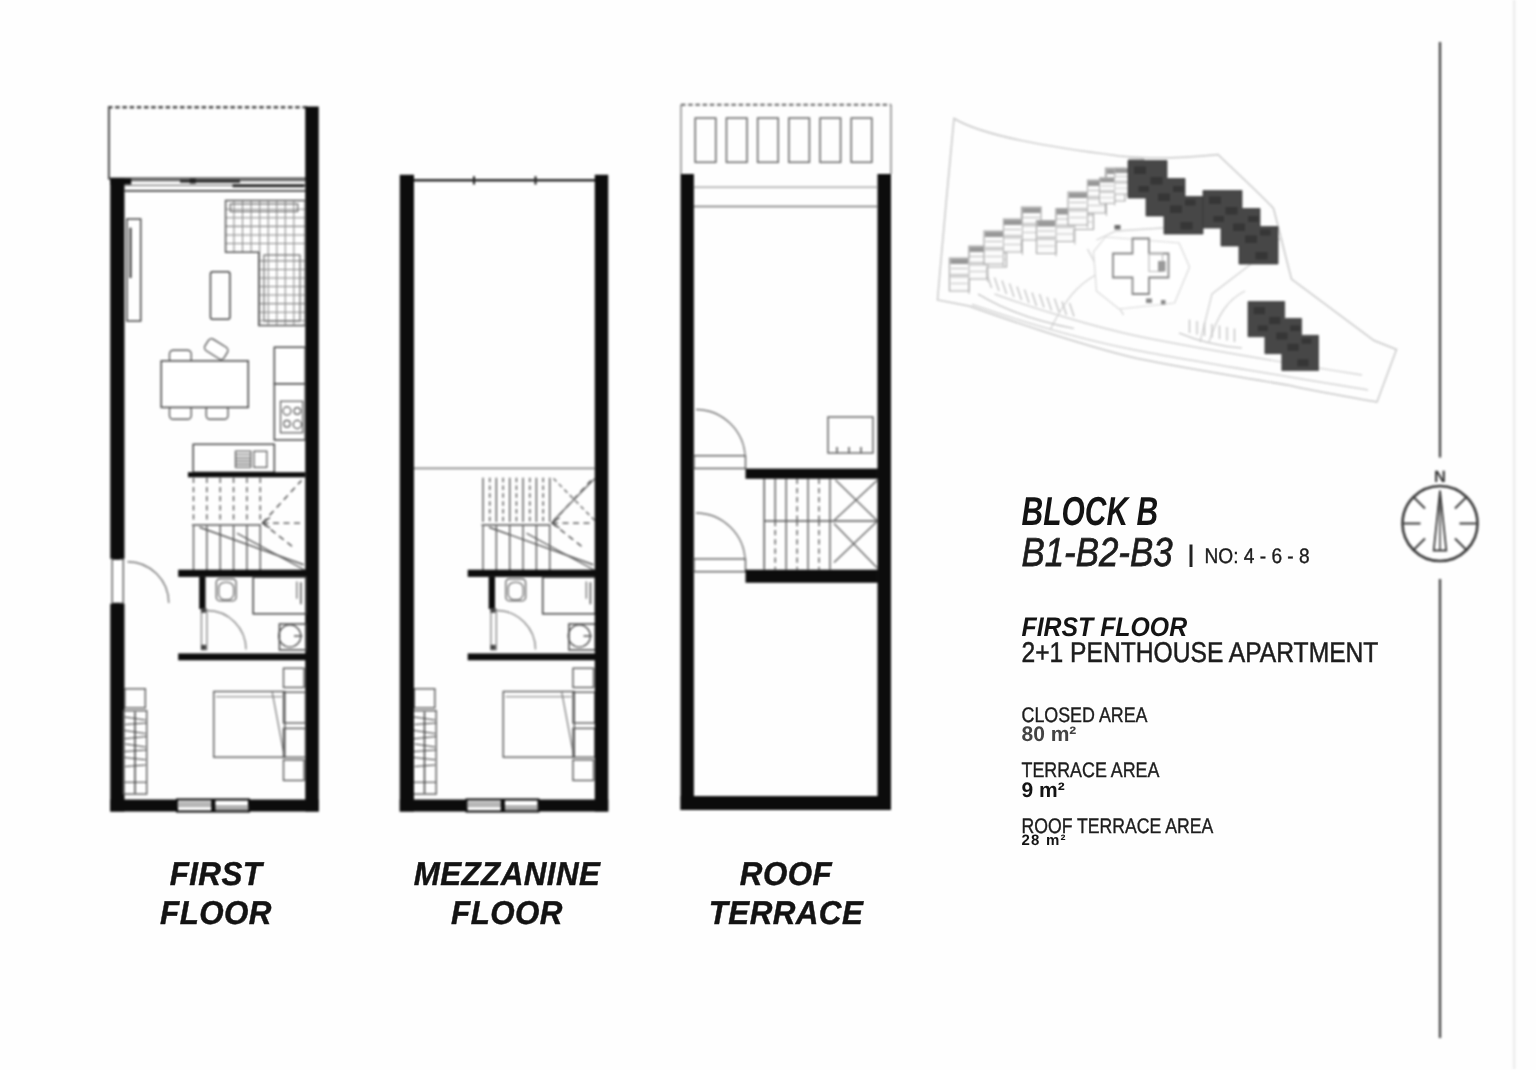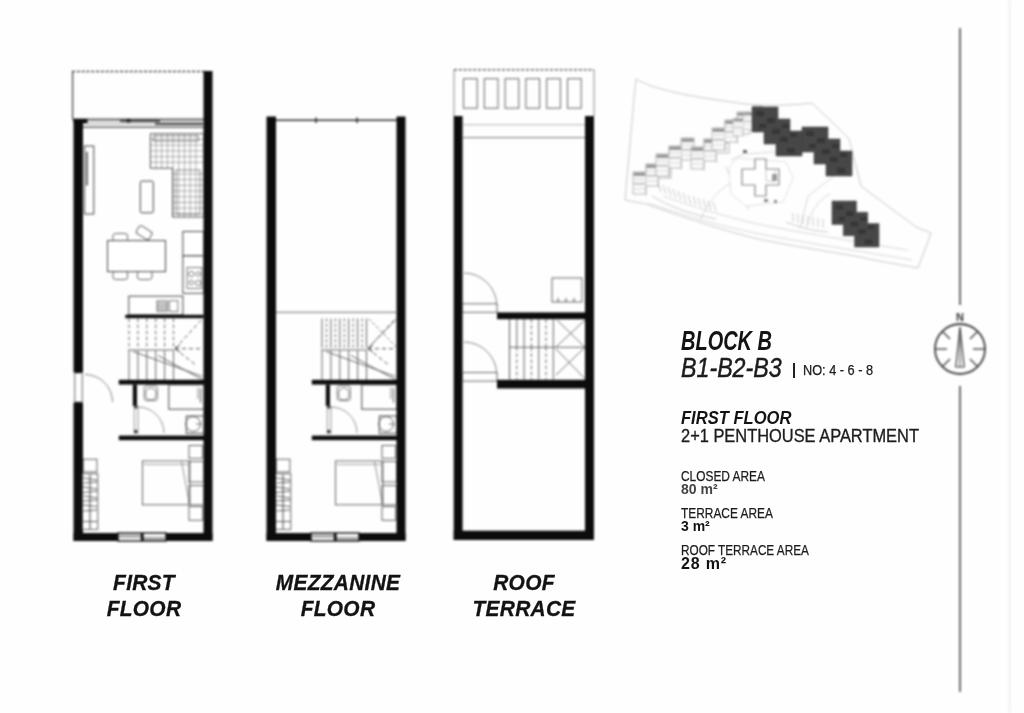--- a/index.html
+++ b/index.html
@@ -383,15 +383,15 @@
 
 <div class="abs" style="left:681px;top:326px;font-size:27px;font-weight:700;font-style:italic;color:#131313;transform:scaleX(0.74);transform-origin:0 0;">BLOCK B</div>
 <div class="abs" style="left:681px;top:353px;font-size:27px;font-weight:400;font-style:italic;color:#1c1c1c;-webkit-text-stroke:0.5px #1c1c1c;transform:scaleX(0.86);transform-origin:0 0;">B1-B2-B3</div>
 <div class="abs" style="left:793px;top:363px;width:1.6px;height:15px;background:#222;"></div>
 <div class="abs" style="left:803px;top:361.5px;font-size:14px;font-weight:400;color:#1c1c1c;-webkit-text-stroke:0.25px #1c1c1c;transform:scaleX(0.91);transform-origin:0 0;">NO: 4 - 6 - 8</div>
 <div class="abs" style="left:681px;top:408px;font-size:18px;font-weight:700;font-style:italic;color:#131313;transform:scaleX(0.92);transform-origin:0 0;">FIRST FLOOR</div>
 <div class="abs" style="left:681px;top:425px;font-size:19px;font-weight:400;color:#1c1c1c;-webkit-text-stroke:0.35px #1c1c1c;transform:scaleX(0.864);transform-origin:0 0;">2+1 PENTHOUSE APARTMENT</div>
 <div class="abs" style="left:681px;top:468px;font-size:14px;font-weight:400;color:#1c1c1c;-webkit-text-stroke:0.25px #1c1c1c;transform:scaleX(0.85);transform-origin:0 0;">CLOSED AREA</div>
 <div class="abs" style="left:681px;top:481px;font-size:14px;font-weight:700;color:#6d28d9;">80 m²</div>
 <div class="abs" style="left:681px;top:505px;font-size:14px;font-weight:400;color:#1c1c1c;-webkit-text-stroke:0.25px #1c1c1c;transform:scaleX(0.85);transform-origin:0 0;">TERRACE AREA</div>
-<div class="abs" style="left:681px;top:518px;font-size:14px;font-weight:700;color:#131313;">3 m²</div>
+<div class="abs" style="left:681px;top:518px;font-size:14px;font-weight:700;color:#131313;">9 m²</div>
 <div class="abs" style="left:681px;top:542px;font-size:14px;font-weight:400;color:#1c1c1c;-webkit-text-stroke:0.25px #1c1c1c;transform:scaleX(0.84);transform-origin:0 0;">ROOF TERRACE AREA</div>
-<div class="abs" style="left:681px;top:555px;font-size:16px;font-weight:700;color:#131313;letter-spacing:0.8px;">28 m²</div>
+<div class="abs" style="left:681px;top:555px;font-size:10px;font-weight:700;color:#131313;letter-spacing:0.8px;">28 m²</div>
 
 </body></html>

